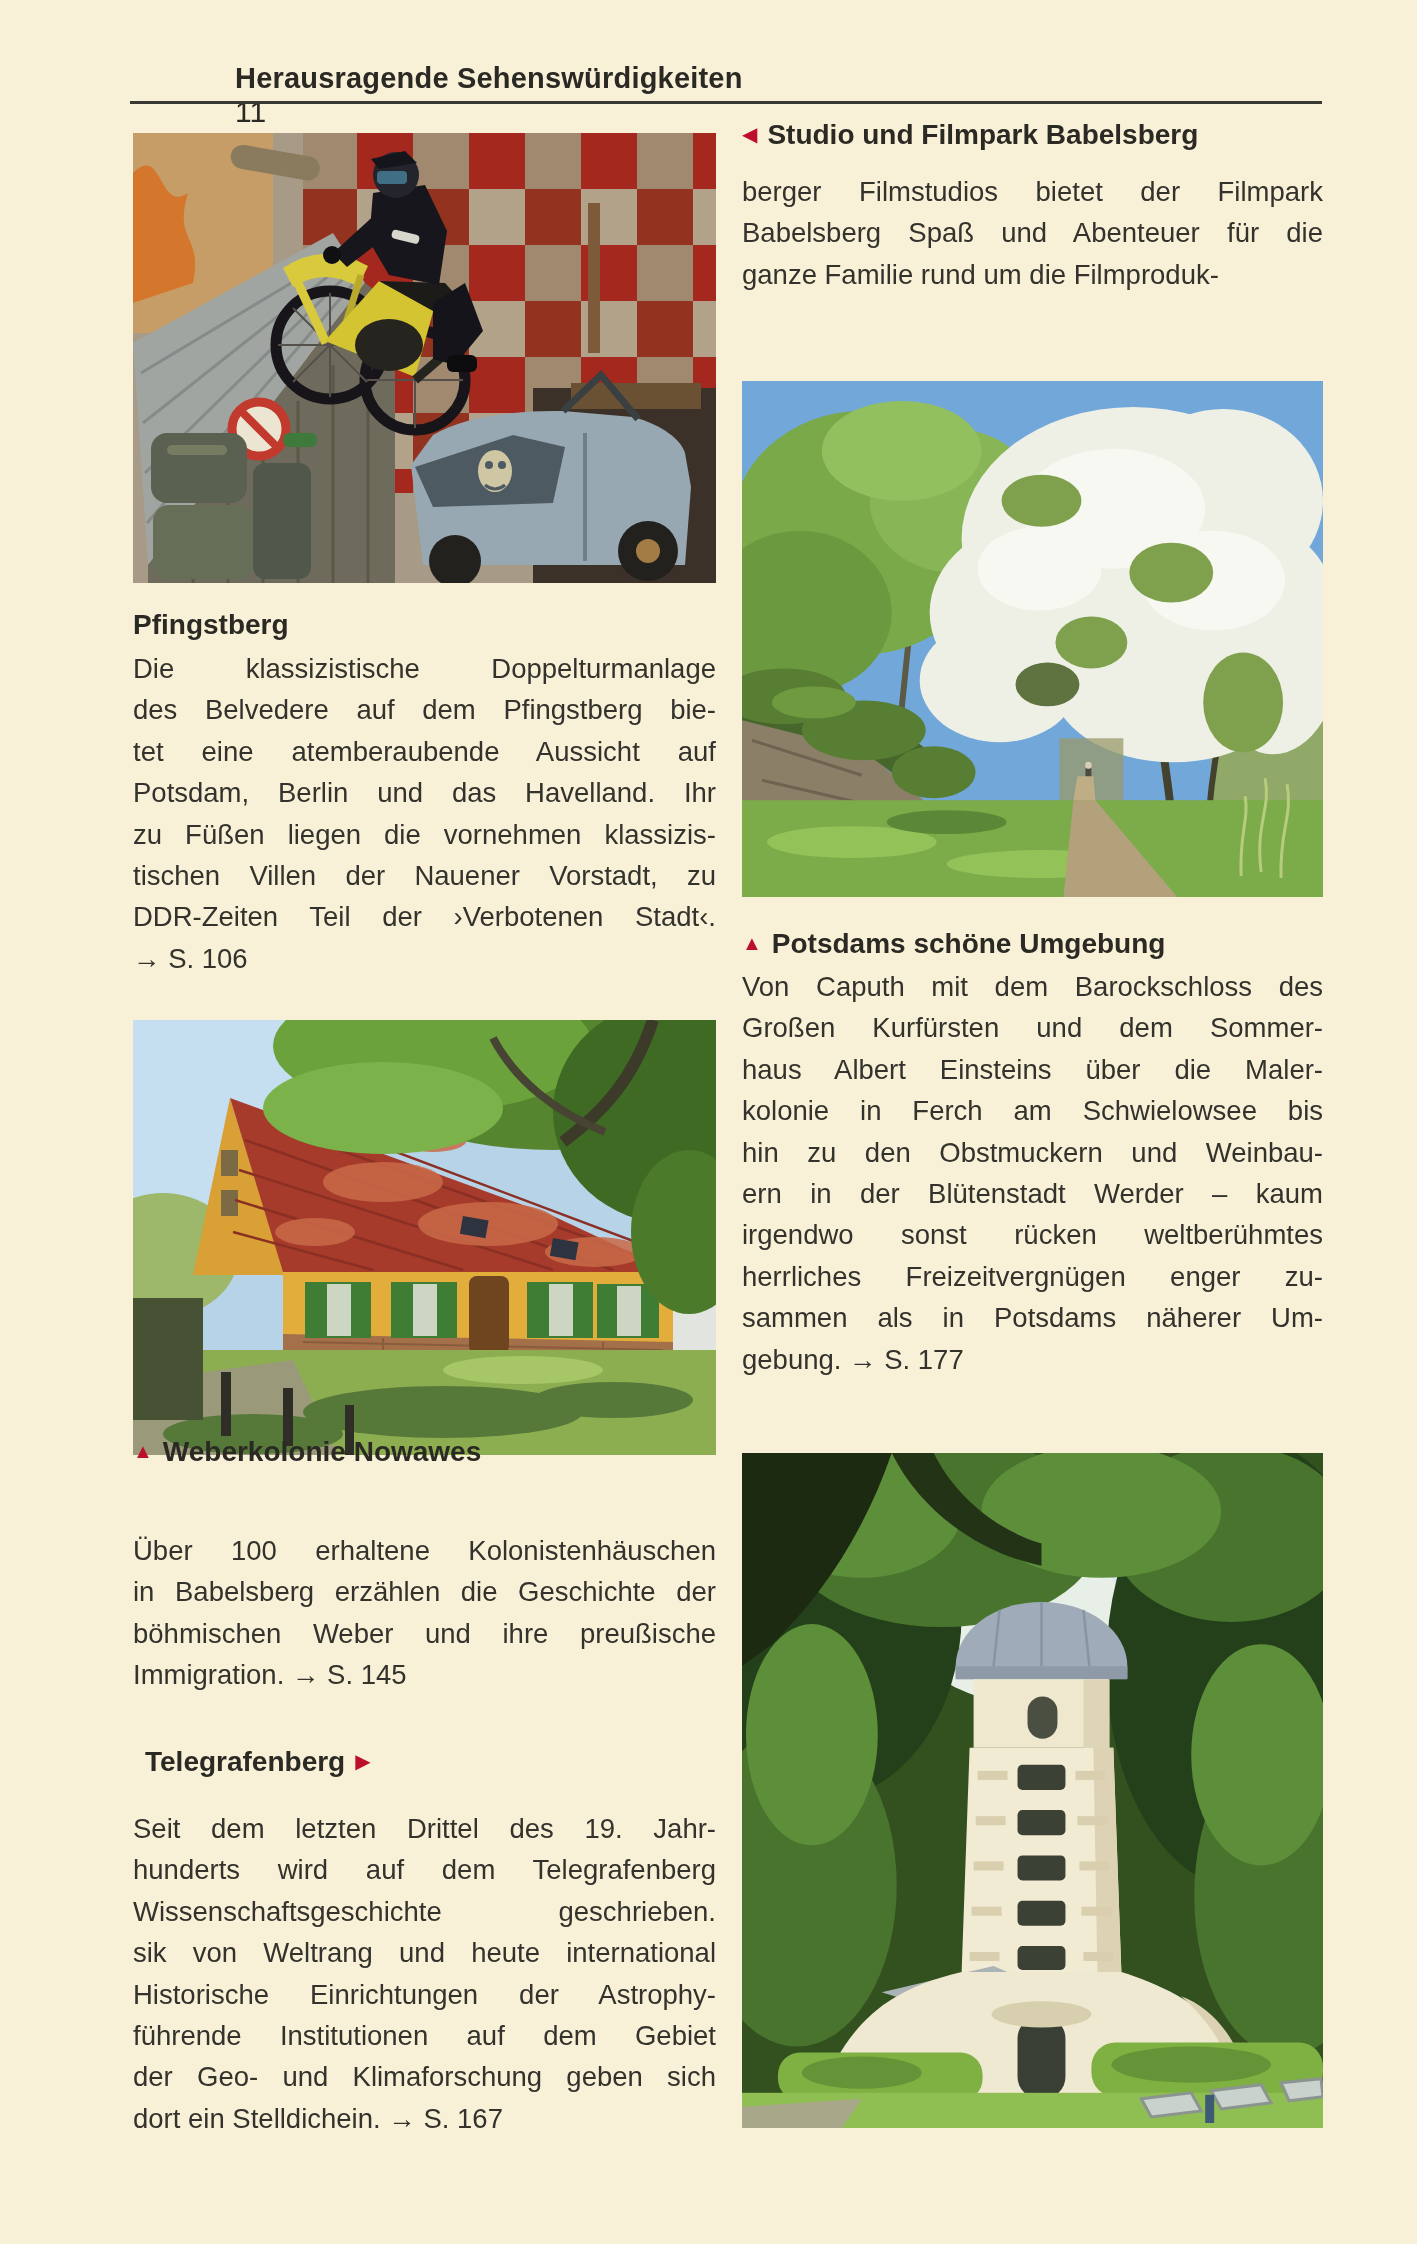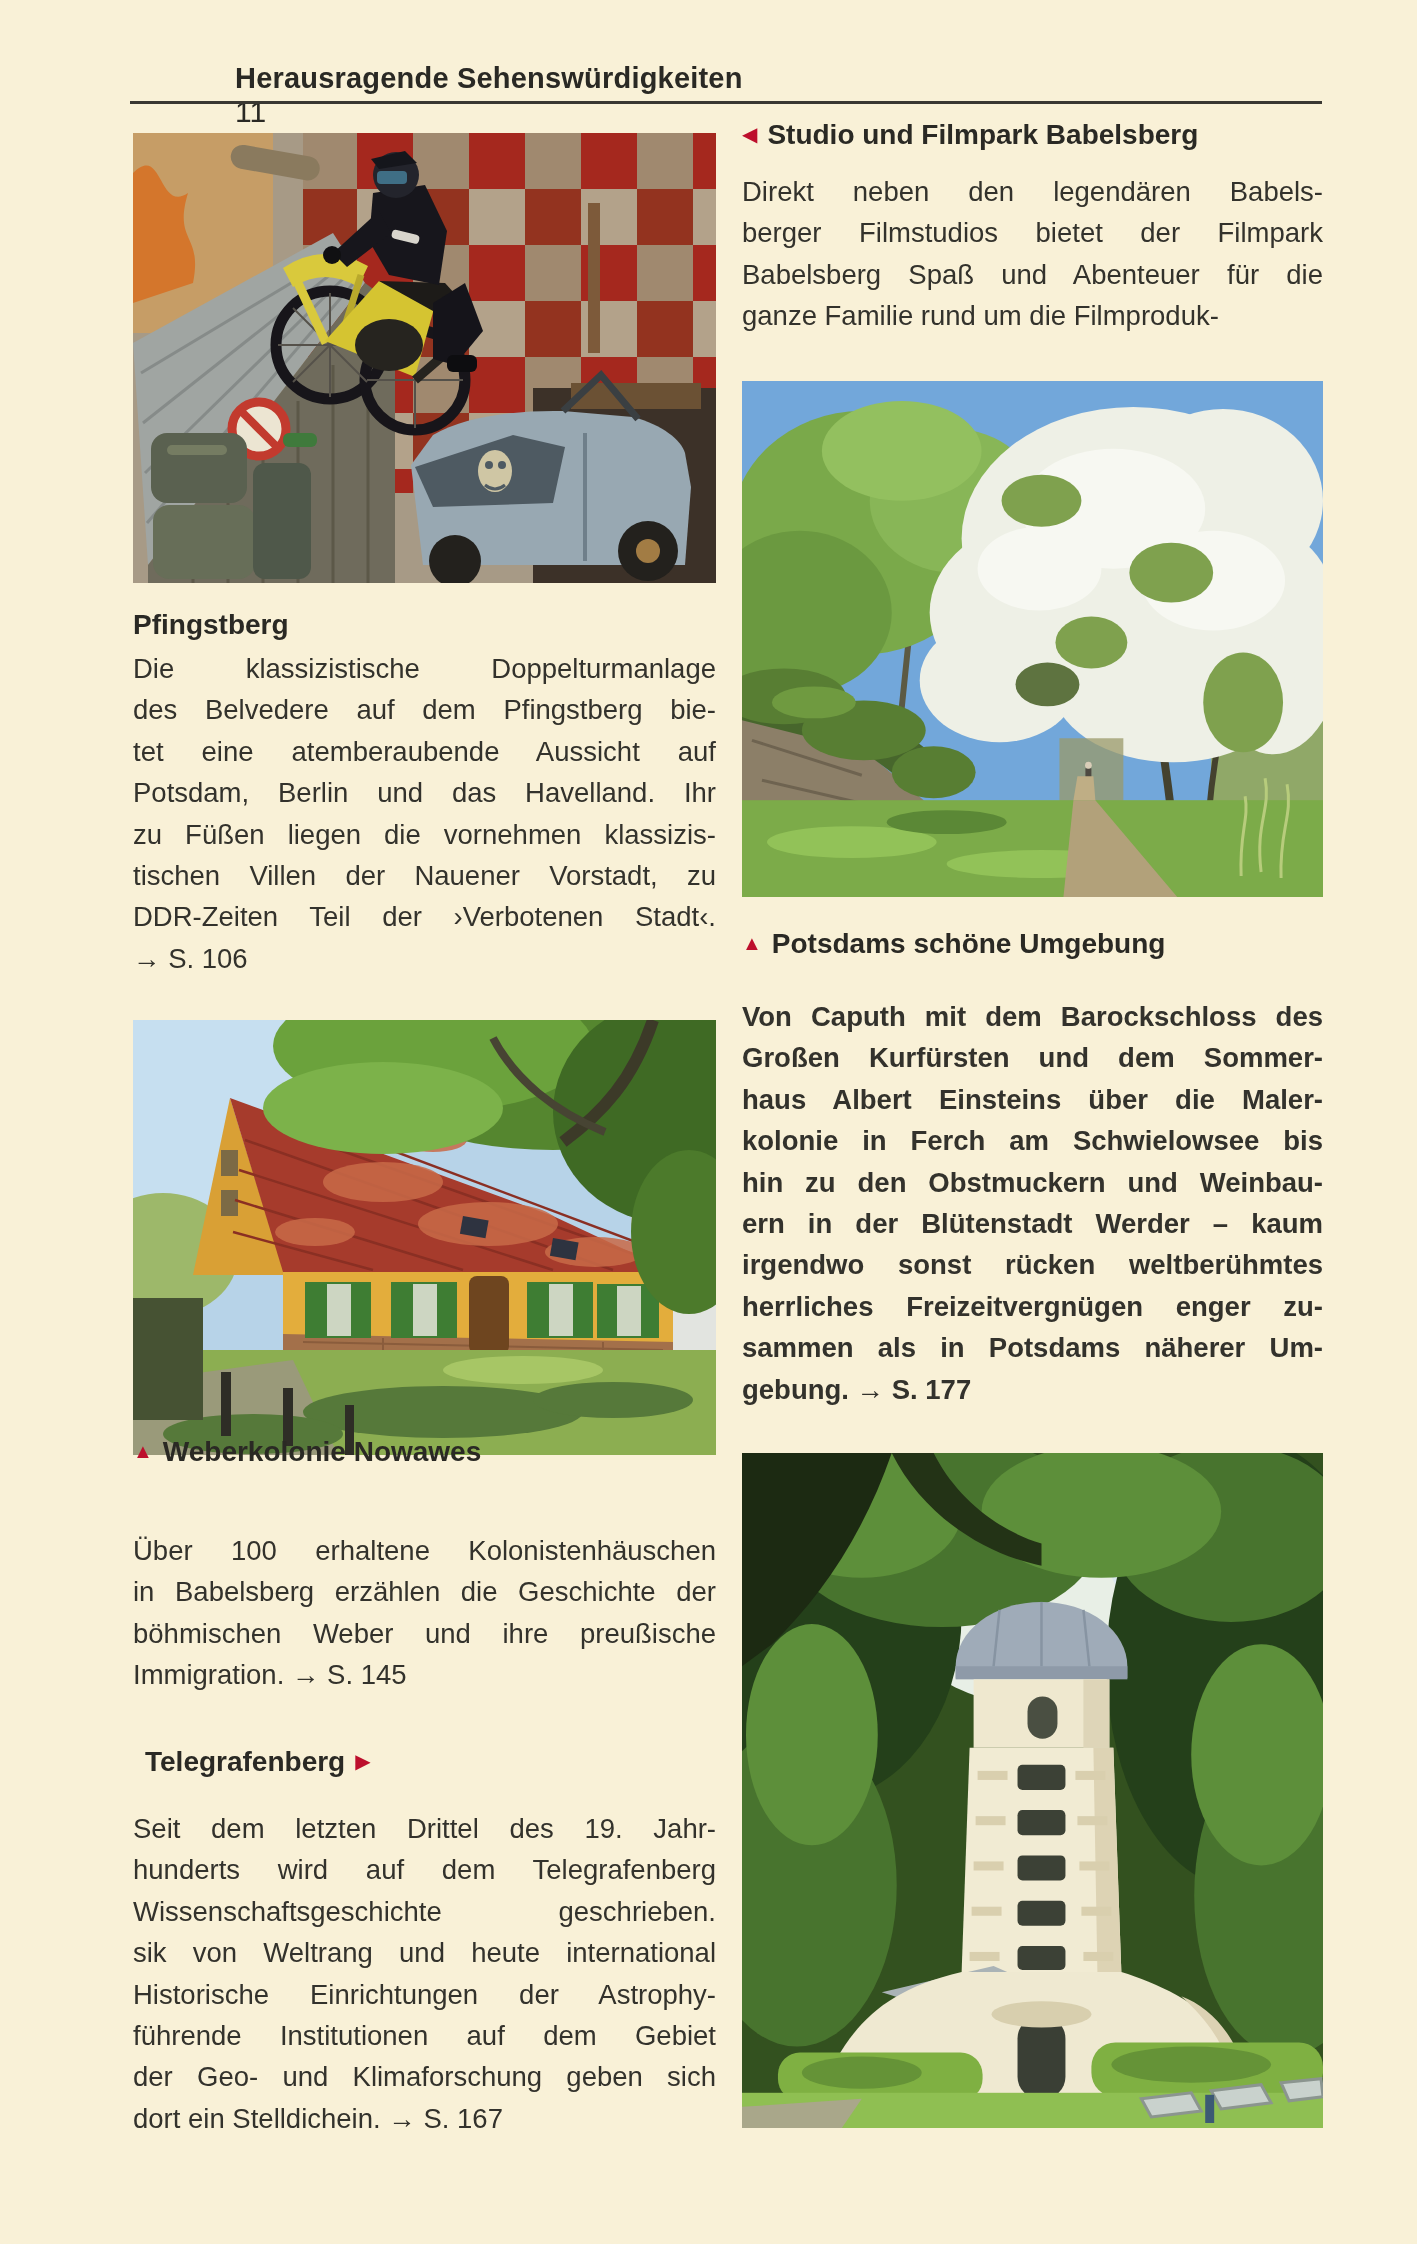--- a/index.html
+++ b/index.html
@@ -250,21 +250,20 @@
       <div class="tline">Historische Einrichtungen der Astrophy-</div>
       <div class="tline">führende Institutionen auf dem Gebiet</div>
       <div class="tline">der Geo- und Klimaforschung geben sich</div>
       <div class="tline">dort ein Stelldichein. → S. 167</div>
     </div>
 
   <div class="abs h" style="left:742px; top:116px; width:581px;">
     <span class="marker mr">◀</span><span>Studio und Filmpark Babelsberg</span>
   </div>
   <div class="abs para" style="left:742px; top:171px; width:581px;">
-      <div class="tline">Direkt neben den legendären Babels-</div>
       <div class="tline">berger Filmstudios bietet der Filmpark</div>
       <div class="tline">Babelsberg Spaß und Abenteuer für die</div>
       <div class="tline">ganze Familie rund um die Filmproduk-</div>
     </div>
 
   <div class="abs photo" style="left:742px; top:381px; width:581px; height:516px;">
     <svg viewBox="0 0 582 517" preserveAspectRatio="none">
       <rect width="582" height="430" fill="#72a7da"></rect>
       <rect x="470" y="280" width="112" height="150" fill="#90a868"></rect>
 
@@ -327,21 +326,21 @@
         <path d="M520,492 C514,442 530,430 524,398"></path>
           <path d="M540,498 C538,450 552,436 546,404"></path>
           <path d="M500,496 C498,452 508,440 504,416"></path>
       </g>
     </svg>
   </div>
 
   <div class="abs h" style="left:742px; top:925px; width:581px;">
     <span class="marker mr">▲</span><span>Potsdams schöne Umgebung</span>
   </div>
-  <div class="abs para" style="left:742px; top:996px; width:581px;font-weight:bold;">
+  <div class="abs para" style="left:742px; top:966px; width:581px;">
       <div class="tline">Von Caputh mit dem Barockschloss des</div>
       <div class="tline">Großen Kurfürsten und dem Sommer-</div>
       <div class="tline">haus Albert Einsteins über die Maler-</div>
       <div class="tline">kolonie in Ferch am Schwielowsee bis</div>
       <div class="tline">hin zu den Obstmuckern und Weinbau-</div>
       <div class="tline">ern in der Blütenstadt Werder – kaum</div>
       <div class="tline">irgendwo sonst rücken weltberühmtes</div>
       <div class="tline">herrliches Freizeitvergnügen enger zu-</div>
       <div class="tline">sammen als in Potsdams näherer Um-</div>
       <div class="tline">gebung. → S. 177</div>

